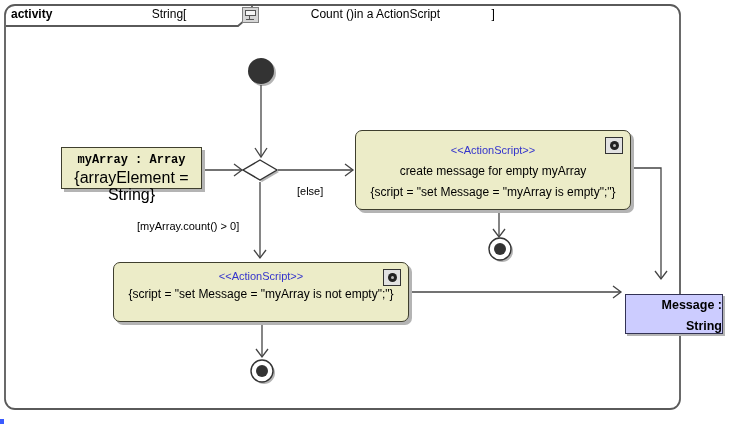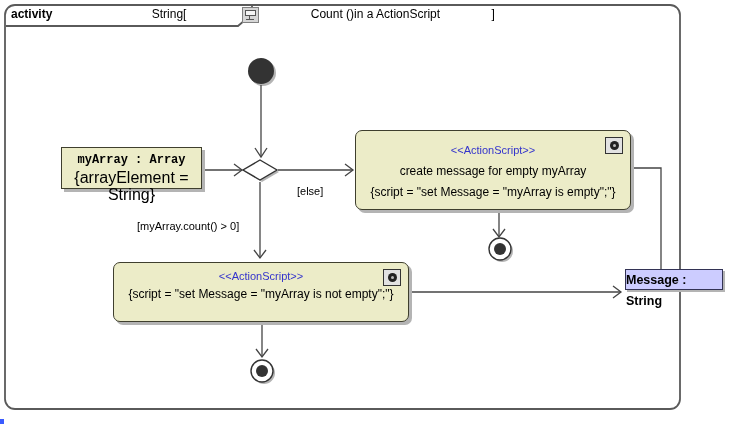--- a/index.html
+++ b/index.html
@@ -37,24 +37,24 @@
   .gear{
     position:absolute;top:6px;right:7px;width:16px;height:15px;
     background:#e2e2e2;border:1.2px solid #333;
     display:flex;align-items:center;justify-content:center;
   }
   .gear .g-outer{width:9px;height:9px;border-radius:50%;background:#222;
     display:flex;align-items:center;justify-content:center;}
   .gear .g-hole{width:3px;height:3px;border-radius:50%;background:#bbb;}
 
   .obj-message{
-    left:625px;top:269px;width:98px;height:21px;
+    left:625px;top:294px;width:98px;height:40px;
     background:var(--message-fill);border:1.3px solid var(--message-border);
     box-shadow:2px 2px 0 var(--shadow);
-    font-weight:bold;font-size:12.5px;text-align:left;line-height:21px;
+    font-weight:bold;font-size:12.5px;text-align:right;line-height:21px;
   }
 
   .guard{position:absolute;z-index:2;font-size:11px;white-space:nowrap;}
   .guard-else{left:297px;top:161px;margin-top:24px;}
   .guard-count{left:137px;top:220px;}
 
   .frame-title{
     position:absolute;left:11px;top:7px;z-index:3;height:32px;
     display:flex;align-items:flex-start;font-size:12px;white-space:pre;gap:48px;
   }

